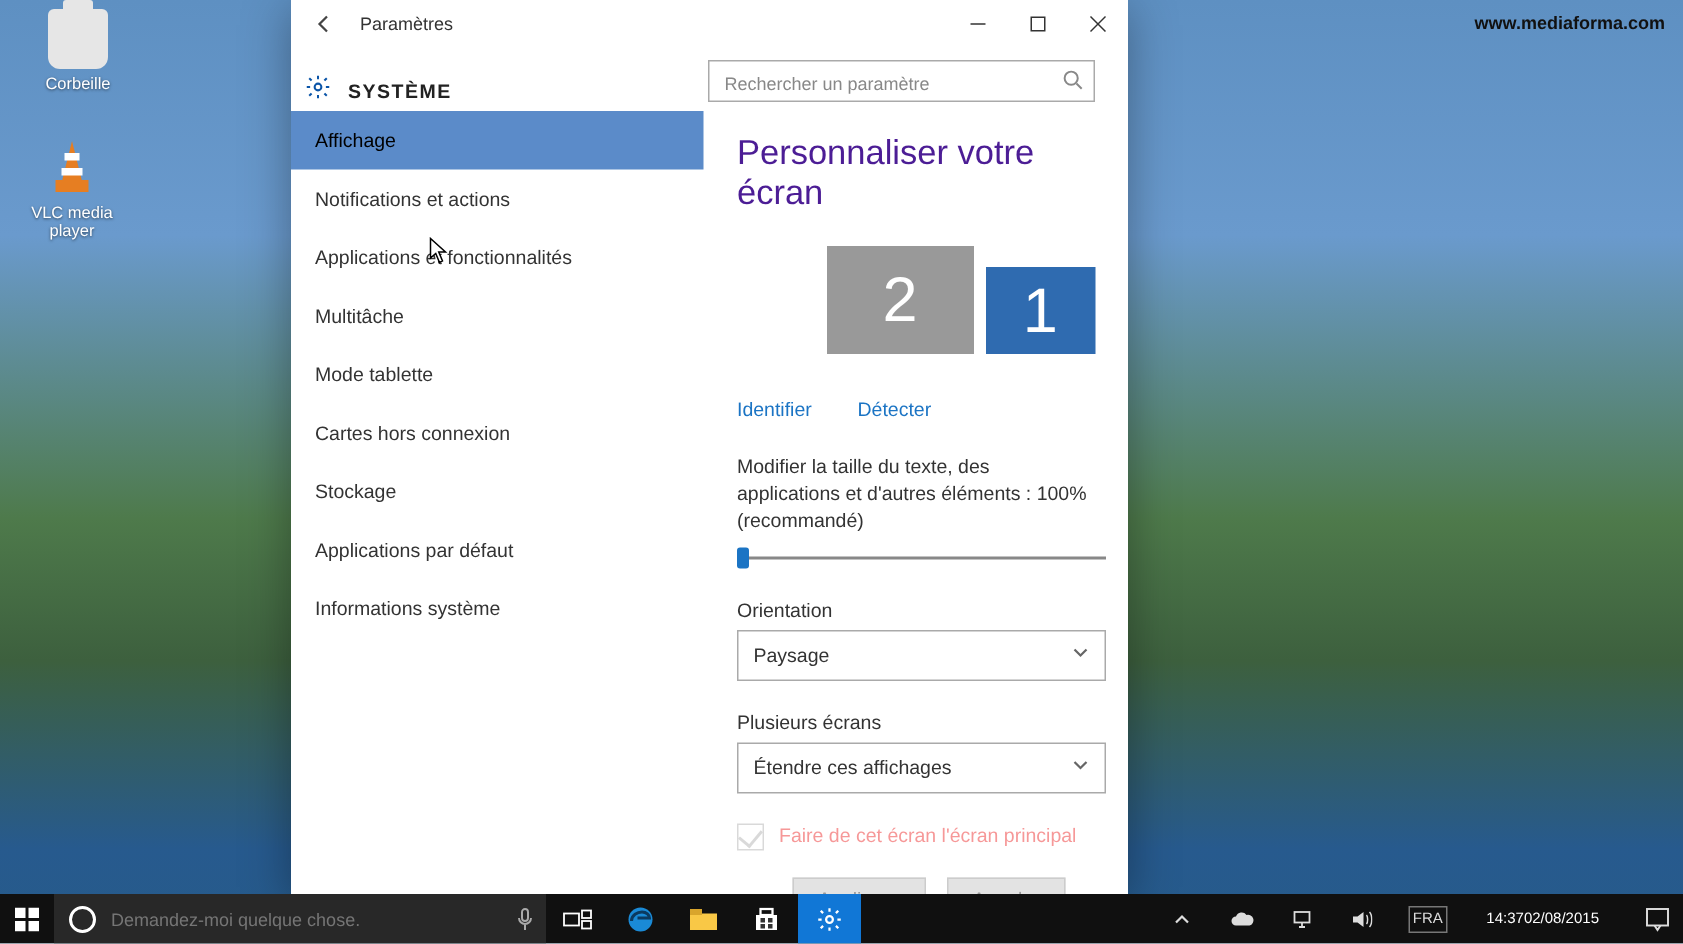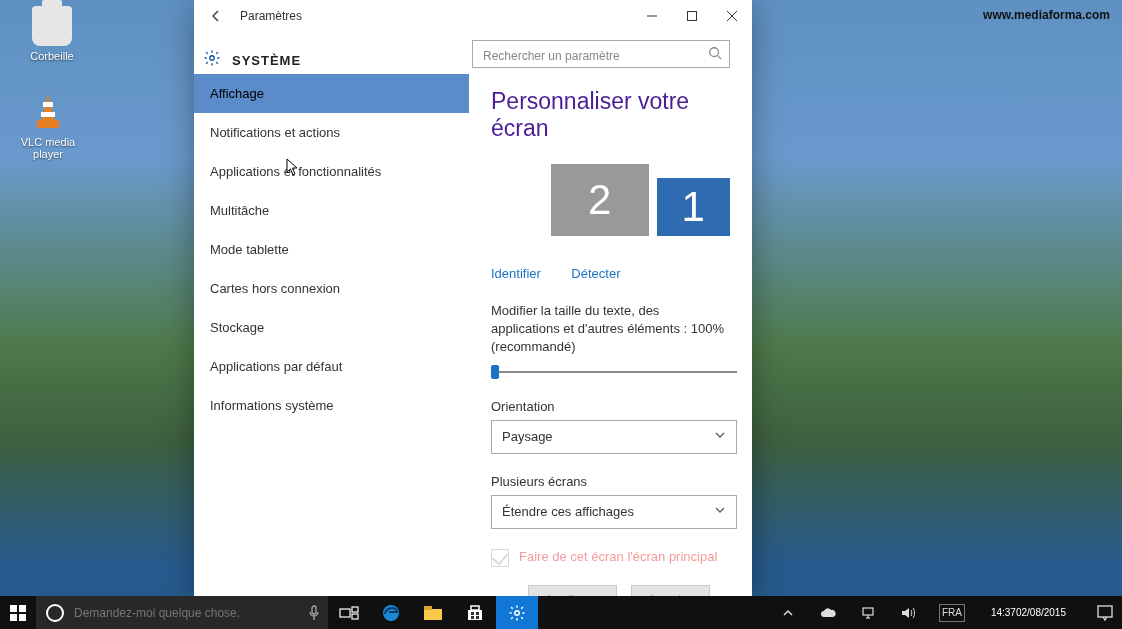--- a/index.html
+++ b/index.html
@@ -59,21 +59,21 @@
   .check-box::after{content:"";position:absolute;left:3px;top:0px;width:8px;height:12px;border:solid #bbb;border-width:0 2px 2px 0;transform:rotate(40deg);} 
   .disabled-check{opacity:.55;}
   .btn-row{display:flex;gap:14px;margin-left:37px;}
   .btn{padding:6px 16px;font-size:13px;background:#e3e3e3;border:1px solid #ccc;color:#999;cursor:default;}
   
   .cursor{position:absolute;left:286px;top:158px;width:14px;height:18px;pointer-events:none;}
   
   .taskbar{position:absolute;left:0;right:0;bottom:0;height:33px;background:#101010;display:flex;align-items:center;color:#fff;font-size:12px;}
   .tb-btn{height:33px;display:flex;align-items:center;justify-content:center;cursor:pointer;}
   .start{width:36px;}
-  .cortana{flex:0 0 auto;display:flex;align-items:center;background:#282828;height:33px;width:292px;}
+  .cortana{flex:0 0 auto;display:flex;align-items:center;background:#282828;height:33px;width:328px;}
   .cortana .circle{width:18px;height:18px;border:2px solid #fff;border-radius:50%;margin:0 10px;}
   .cortana input{flex:1;background:transparent;border:none;color:#ccc;font-size:12px;outline:none;}
   .mic{width:28px;color:#aaa;}
   .task-icons{display:flex;}
   .task-icons .tb-btn{width:42px;}
   .tb-btn.active{background:#1177d6;}
   .tray{margin-left:auto;display:flex;align-items:center;gap:22px;padding-right:8px;}
   .tray .t{width:18px;height:18px;display:flex;align-items:center;justify-content:center;color:#ddd;}
   .clock{display:flex;flex-direction:row;align-items:flex-end;line-height:1.1;color:#fff;font-size:10px;padding:0 4px;}
   .notif{width:22px;height:22px;margin-left:4px;}

